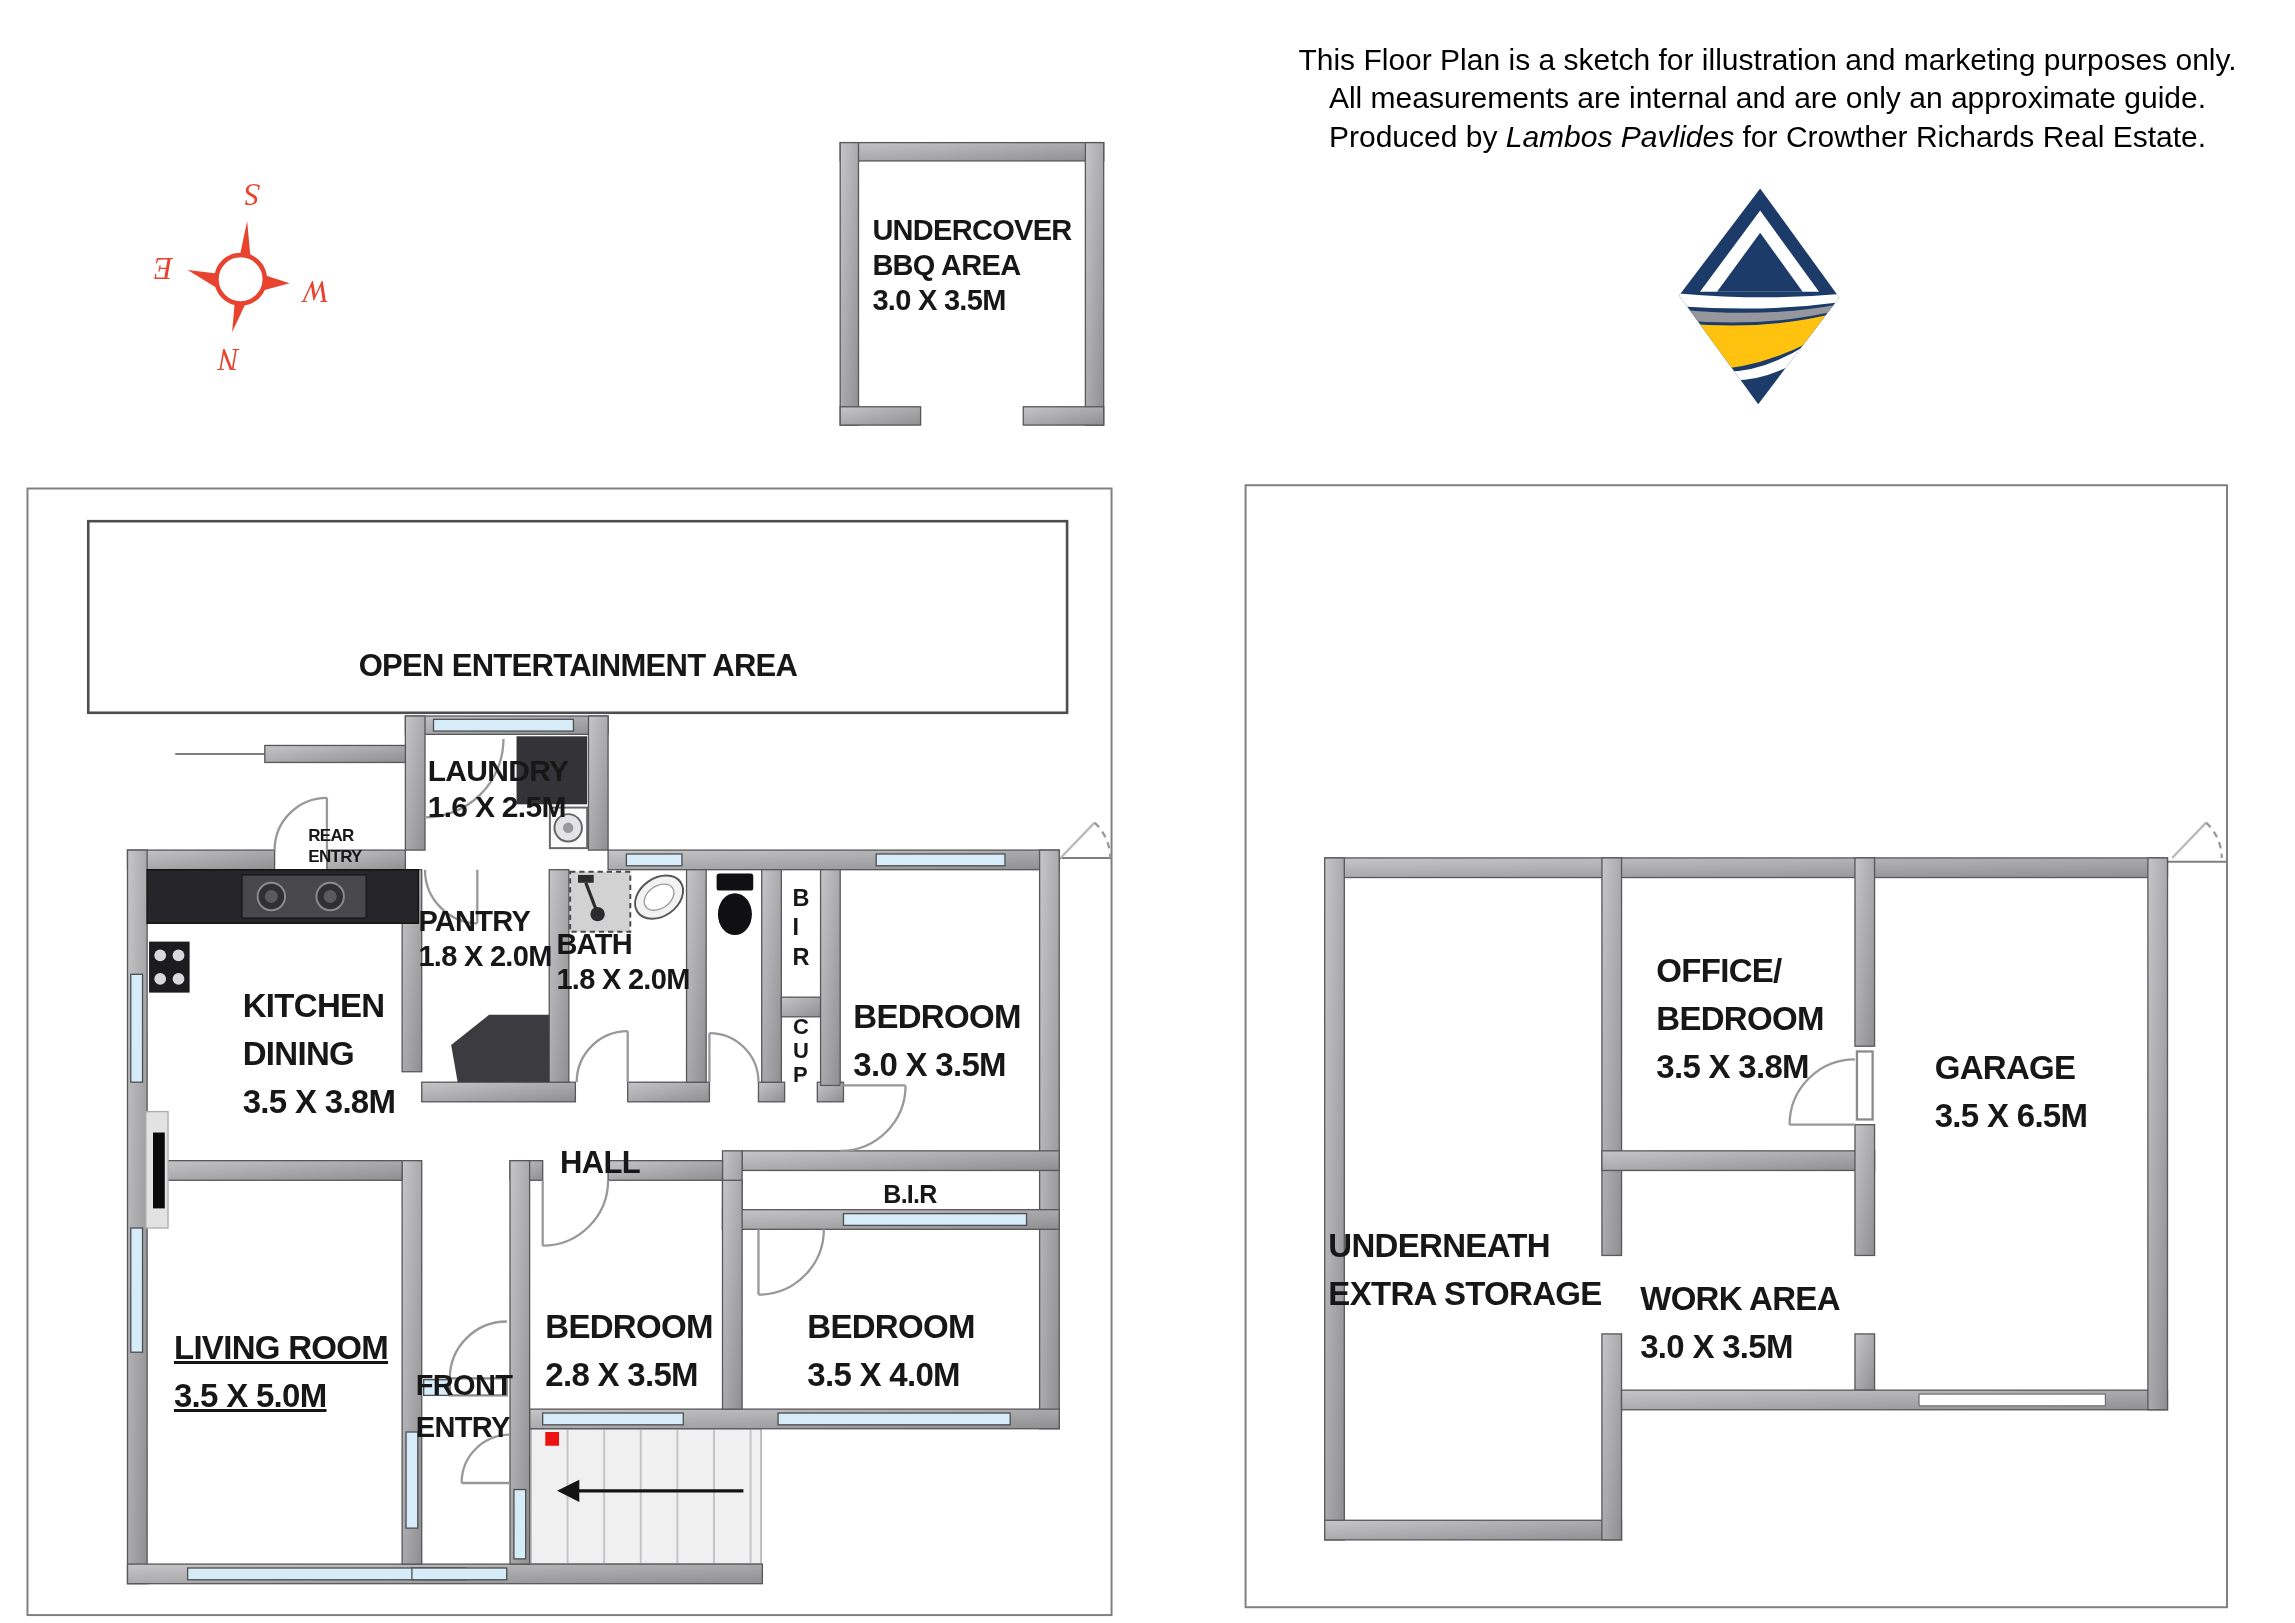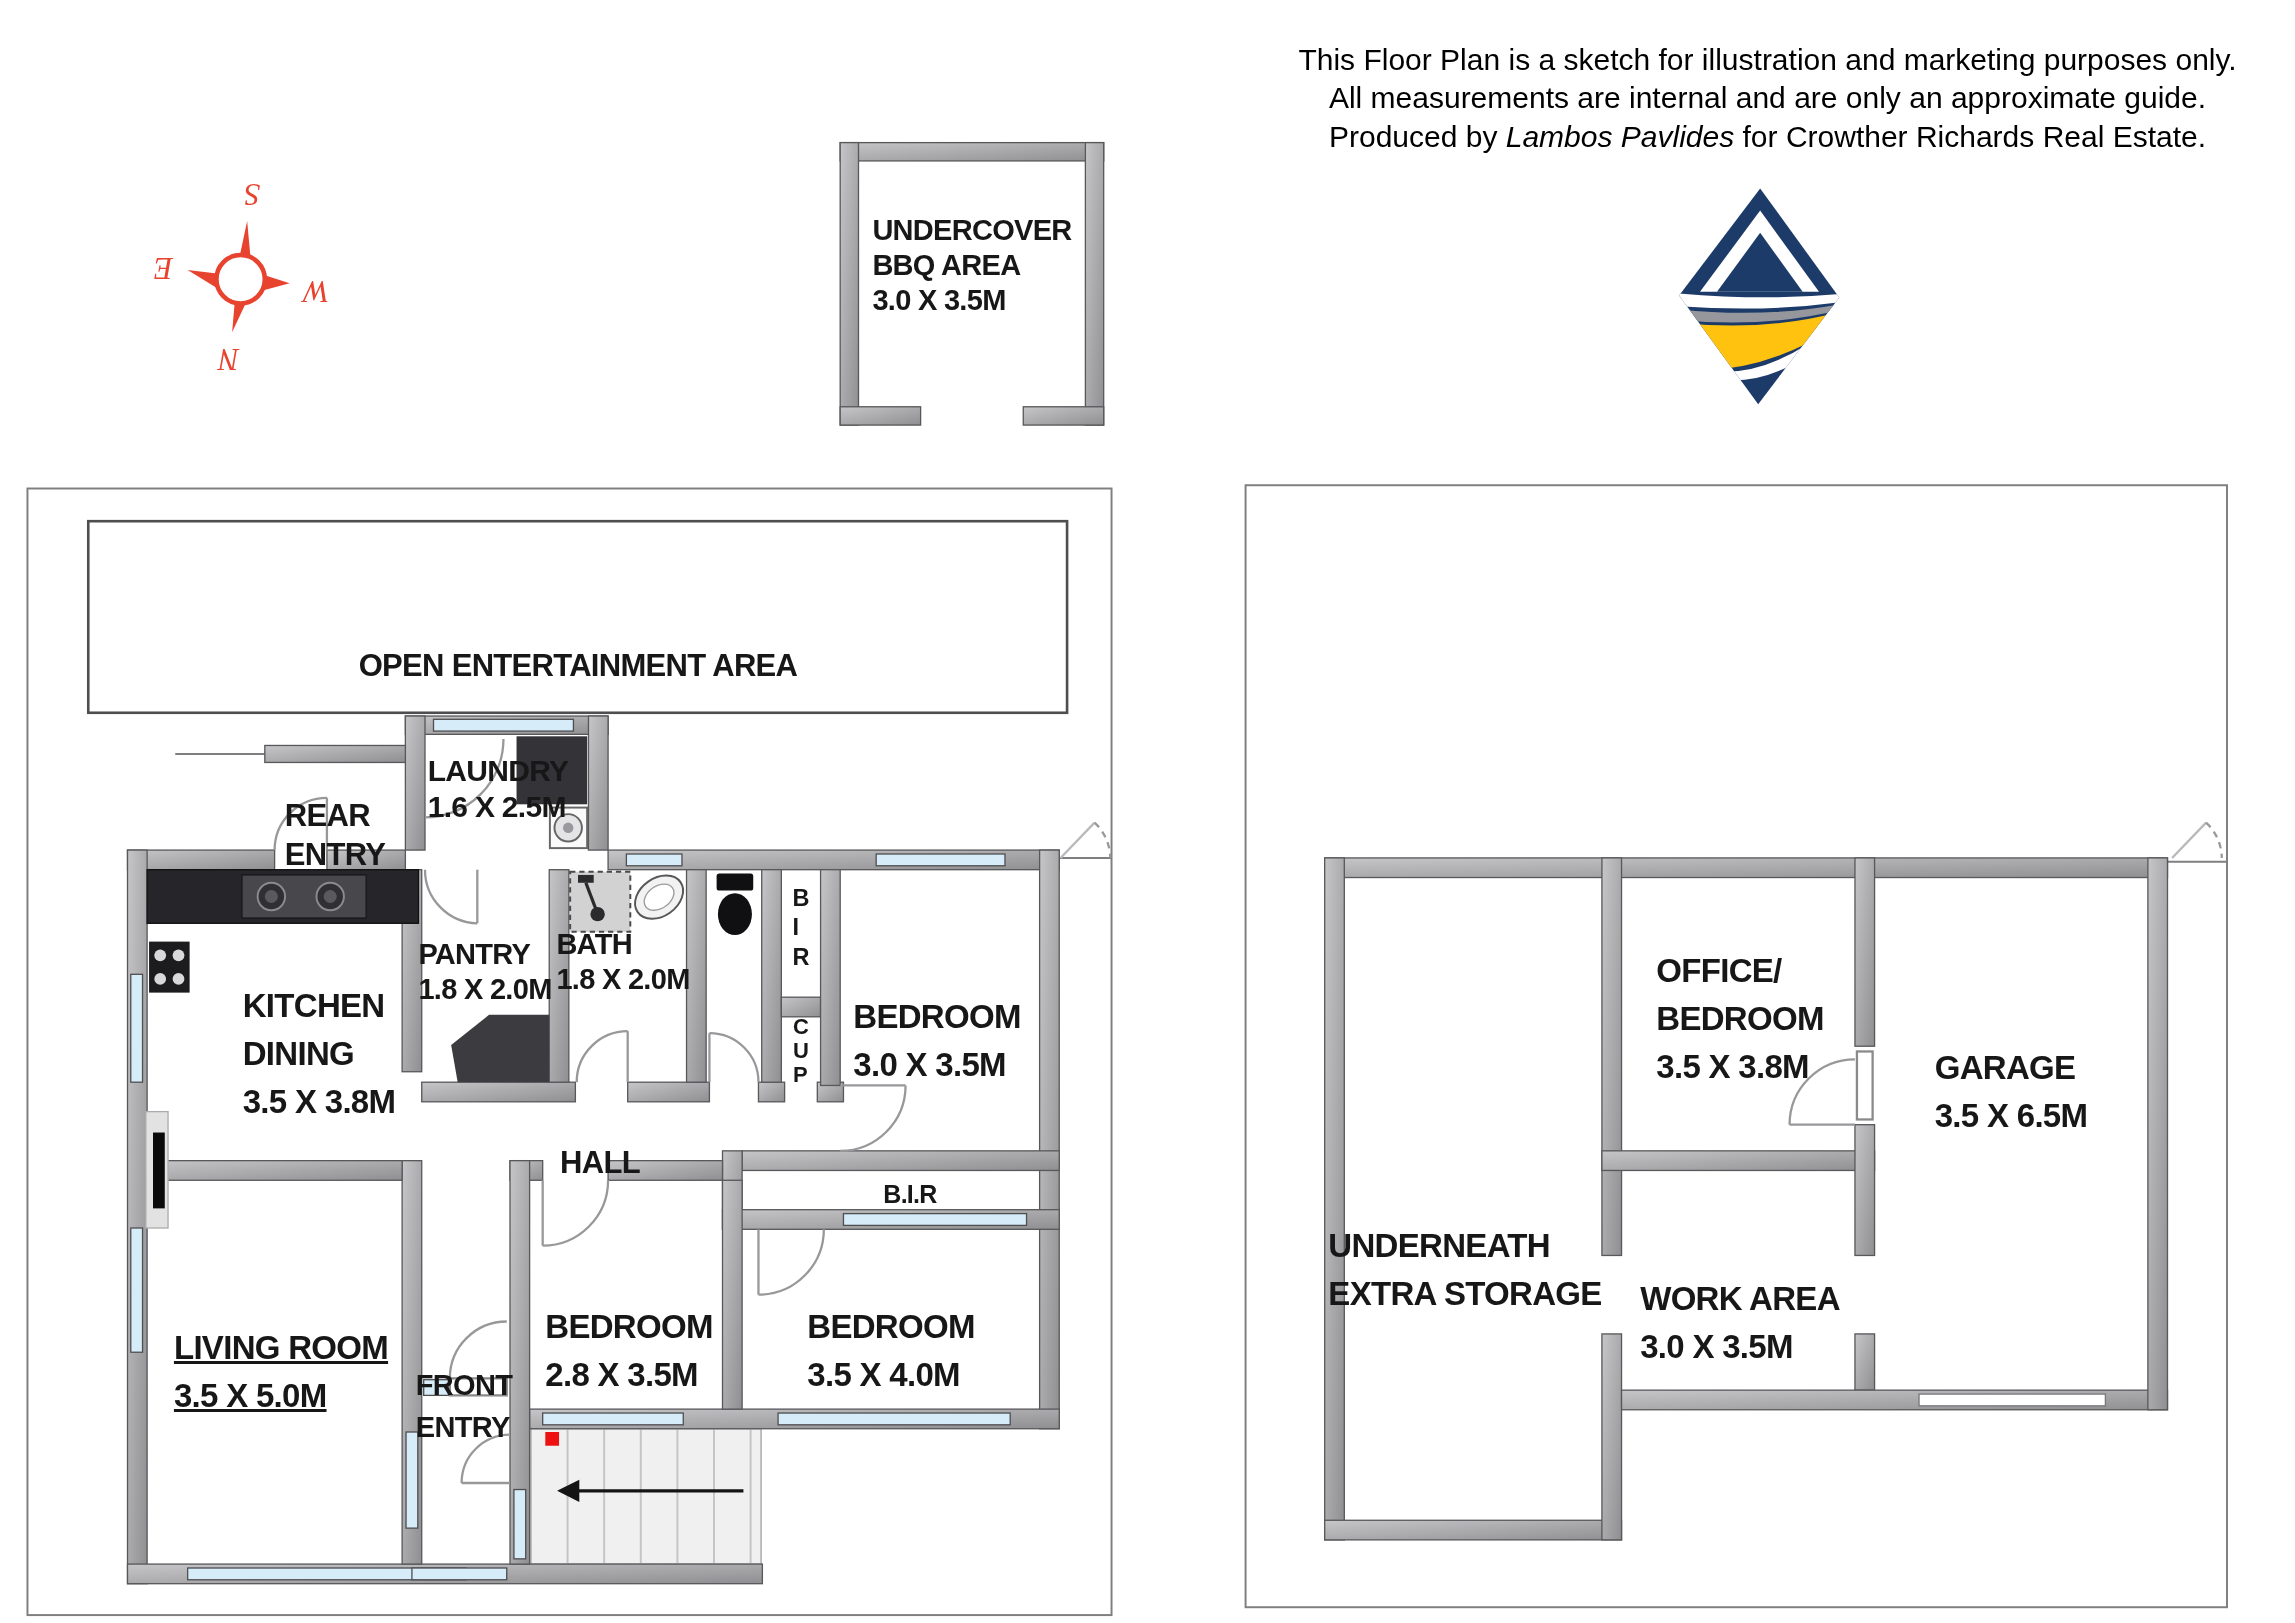--- a/index.html
+++ b/index.html
@@ -10,21 +10,21 @@
   #plan-svg{position:absolute;left:0;top:0;}
   .lbl{
     position:absolute;transform:translateX(-50%);
     white-space:pre-line;color:#171717;font-weight:700;letter-spacing:-0.7px;
     line-height:1.45;
   }
   .s50{font-size:33px;}
   .s48{font-size:31px;margin-top:41px;}
   .s46{font-size:30px;}
   .s44{font-size:29px;}
-  .s40{font-size:31px;line-height:1.25;}
+  .s40{font-size:17px;line-height:1.25;margin-top:28px;}
   .s38{font-size:25px;}
   .tight{line-height:1.2;}
   .vlet{font-size:23.5px;line-height:1.25;letter-spacing:0;}
   .vlet2{font-size:22px;line-height:1.08;letter-spacing:0;}
   #disclaimer{
     position:absolute;left:1236px;top:41px;width:1063px;text-align:center;
     font-size:30px;line-height:1.28;color:#000;font-weight:400;letter-spacing:0;
   }
   #disclaimer .it{font-style:italic;}
 </style>
@@ -285,21 +285,21 @@
 3.0 X 3.5M</div>
 
 <div class="lbl s48" style="left:578px;top:603px;">OPEN ENTERTAINMENT AREA</div>
 <div class="lbl s40" style="left:335px;top:797px;">REAR
 ENTRY</div>
 <div class="lbl s46 tight" style="left:498px;top:753px;">LAUNDRY
 1.6 X 2.5M</div>
 <div class="lbl s50" style="left:280px;top:982px;margin-left:39px;">KITCHEN
 DINING
 3.5 X 3.8M</div>
-<div class="lbl s44 tight" style="left:485px;top:937px;">PANTRY
+<div class="lbl s44 tight" style="left:485px;top:904px;">PANTRY
 1.8 X 2.0M</div>
 <div class="lbl s44 tight" style="left:623px;top:927px;">BATH
 1.8 X 2.0M</div>
 <div class="lbl vlet" style="left:801px;top:884px;">B
 I
 R</div>
 <div class="lbl vlet2" style="left:801px;top:1015px;">C
 U
 P</div>
 <div class="lbl s50" style="left:937px;top:993px;">BEDROOM

